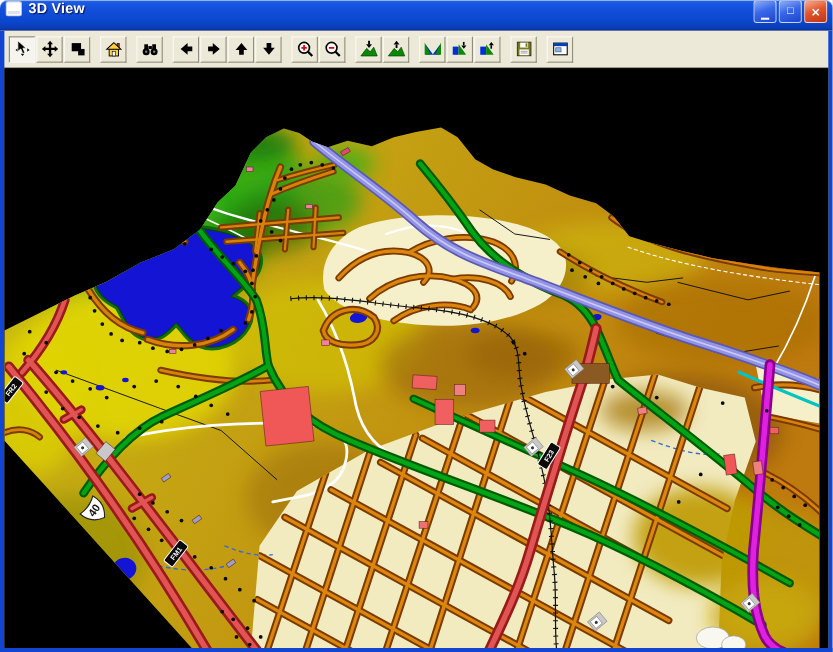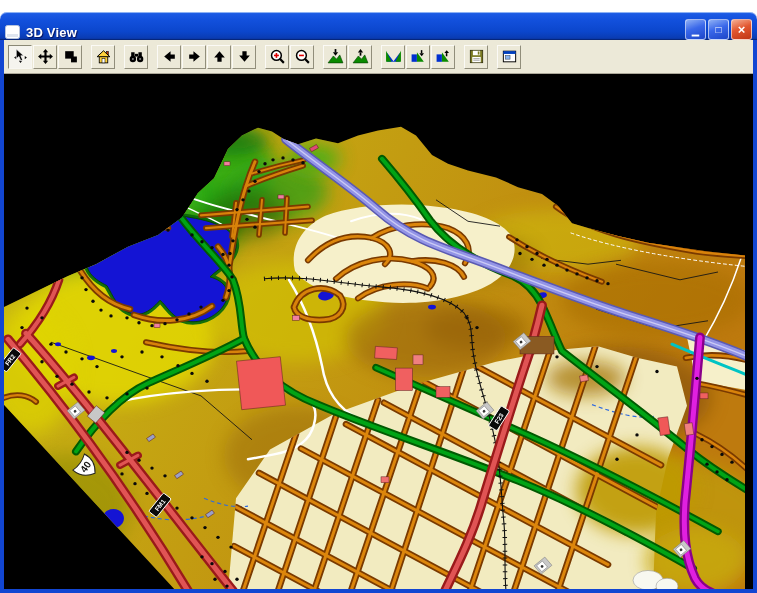--- a/index.html
+++ b/index.html
@@ -2,21 +2,21 @@
 <html><head>
 <meta charset="utf-8">
 <style>
   html,body{margin:0;padding:0;background:#fff;}
   *{box-sizing:border-box;}
   .window{width:757px;height:593px;display:flex;flex-direction:column;
     font-family:"Liberation Sans",sans-serif;position:relative;}
   .titlebar{height:28px;flex:0 0 28px;border-radius:7px 7px 0 0;
     background:linear-gradient(180deg,#3a7df0 0%,#1c5ae4 6%,#1250dc 30%,#0b46cc 70%,#0a3cb4 92%,#073094 100%);
     box-shadow:inset 0 1px 0 rgba(255,255,255,.45), inset 0 -1px 0 rgba(0,0,30,.25);
-    display:flex;align-items:flex-end;padding:0 5px;gap:5px;margin-top:12px;}
+    display:flex;align-items:flex-start;padding:0 5px;gap:5px;}
   .title-icon{width:16px;height:16px;display:flex;align-items:center;}
   .title-text{color:#fff;font-weight:bold;font-size:13px;flex:1;
     text-shadow:1px 1px 1px rgba(0,0,60,.75);letter-spacing:.2px;}
   .controls{display:flex;gap:2px;}
   .ctl{width:21px;height:21px;border-radius:3px;border:1px solid rgba(255,255,255,.6);
     display:flex;align-items:center;justify-content:center;color:#fff;
     font-size:11px;font-weight:bold;padding:0;cursor:default;line-height:1;}
   .ctl.min,.ctl.max{background:linear-gradient(160deg,#8fb0f4 0%,#3a68ea 45%,#1c45c8 100%);}
   .ctl.min{align-items:flex-end;padding-bottom:3px;font-size:9px;}
   .ctl.max{font-size:10px;}

